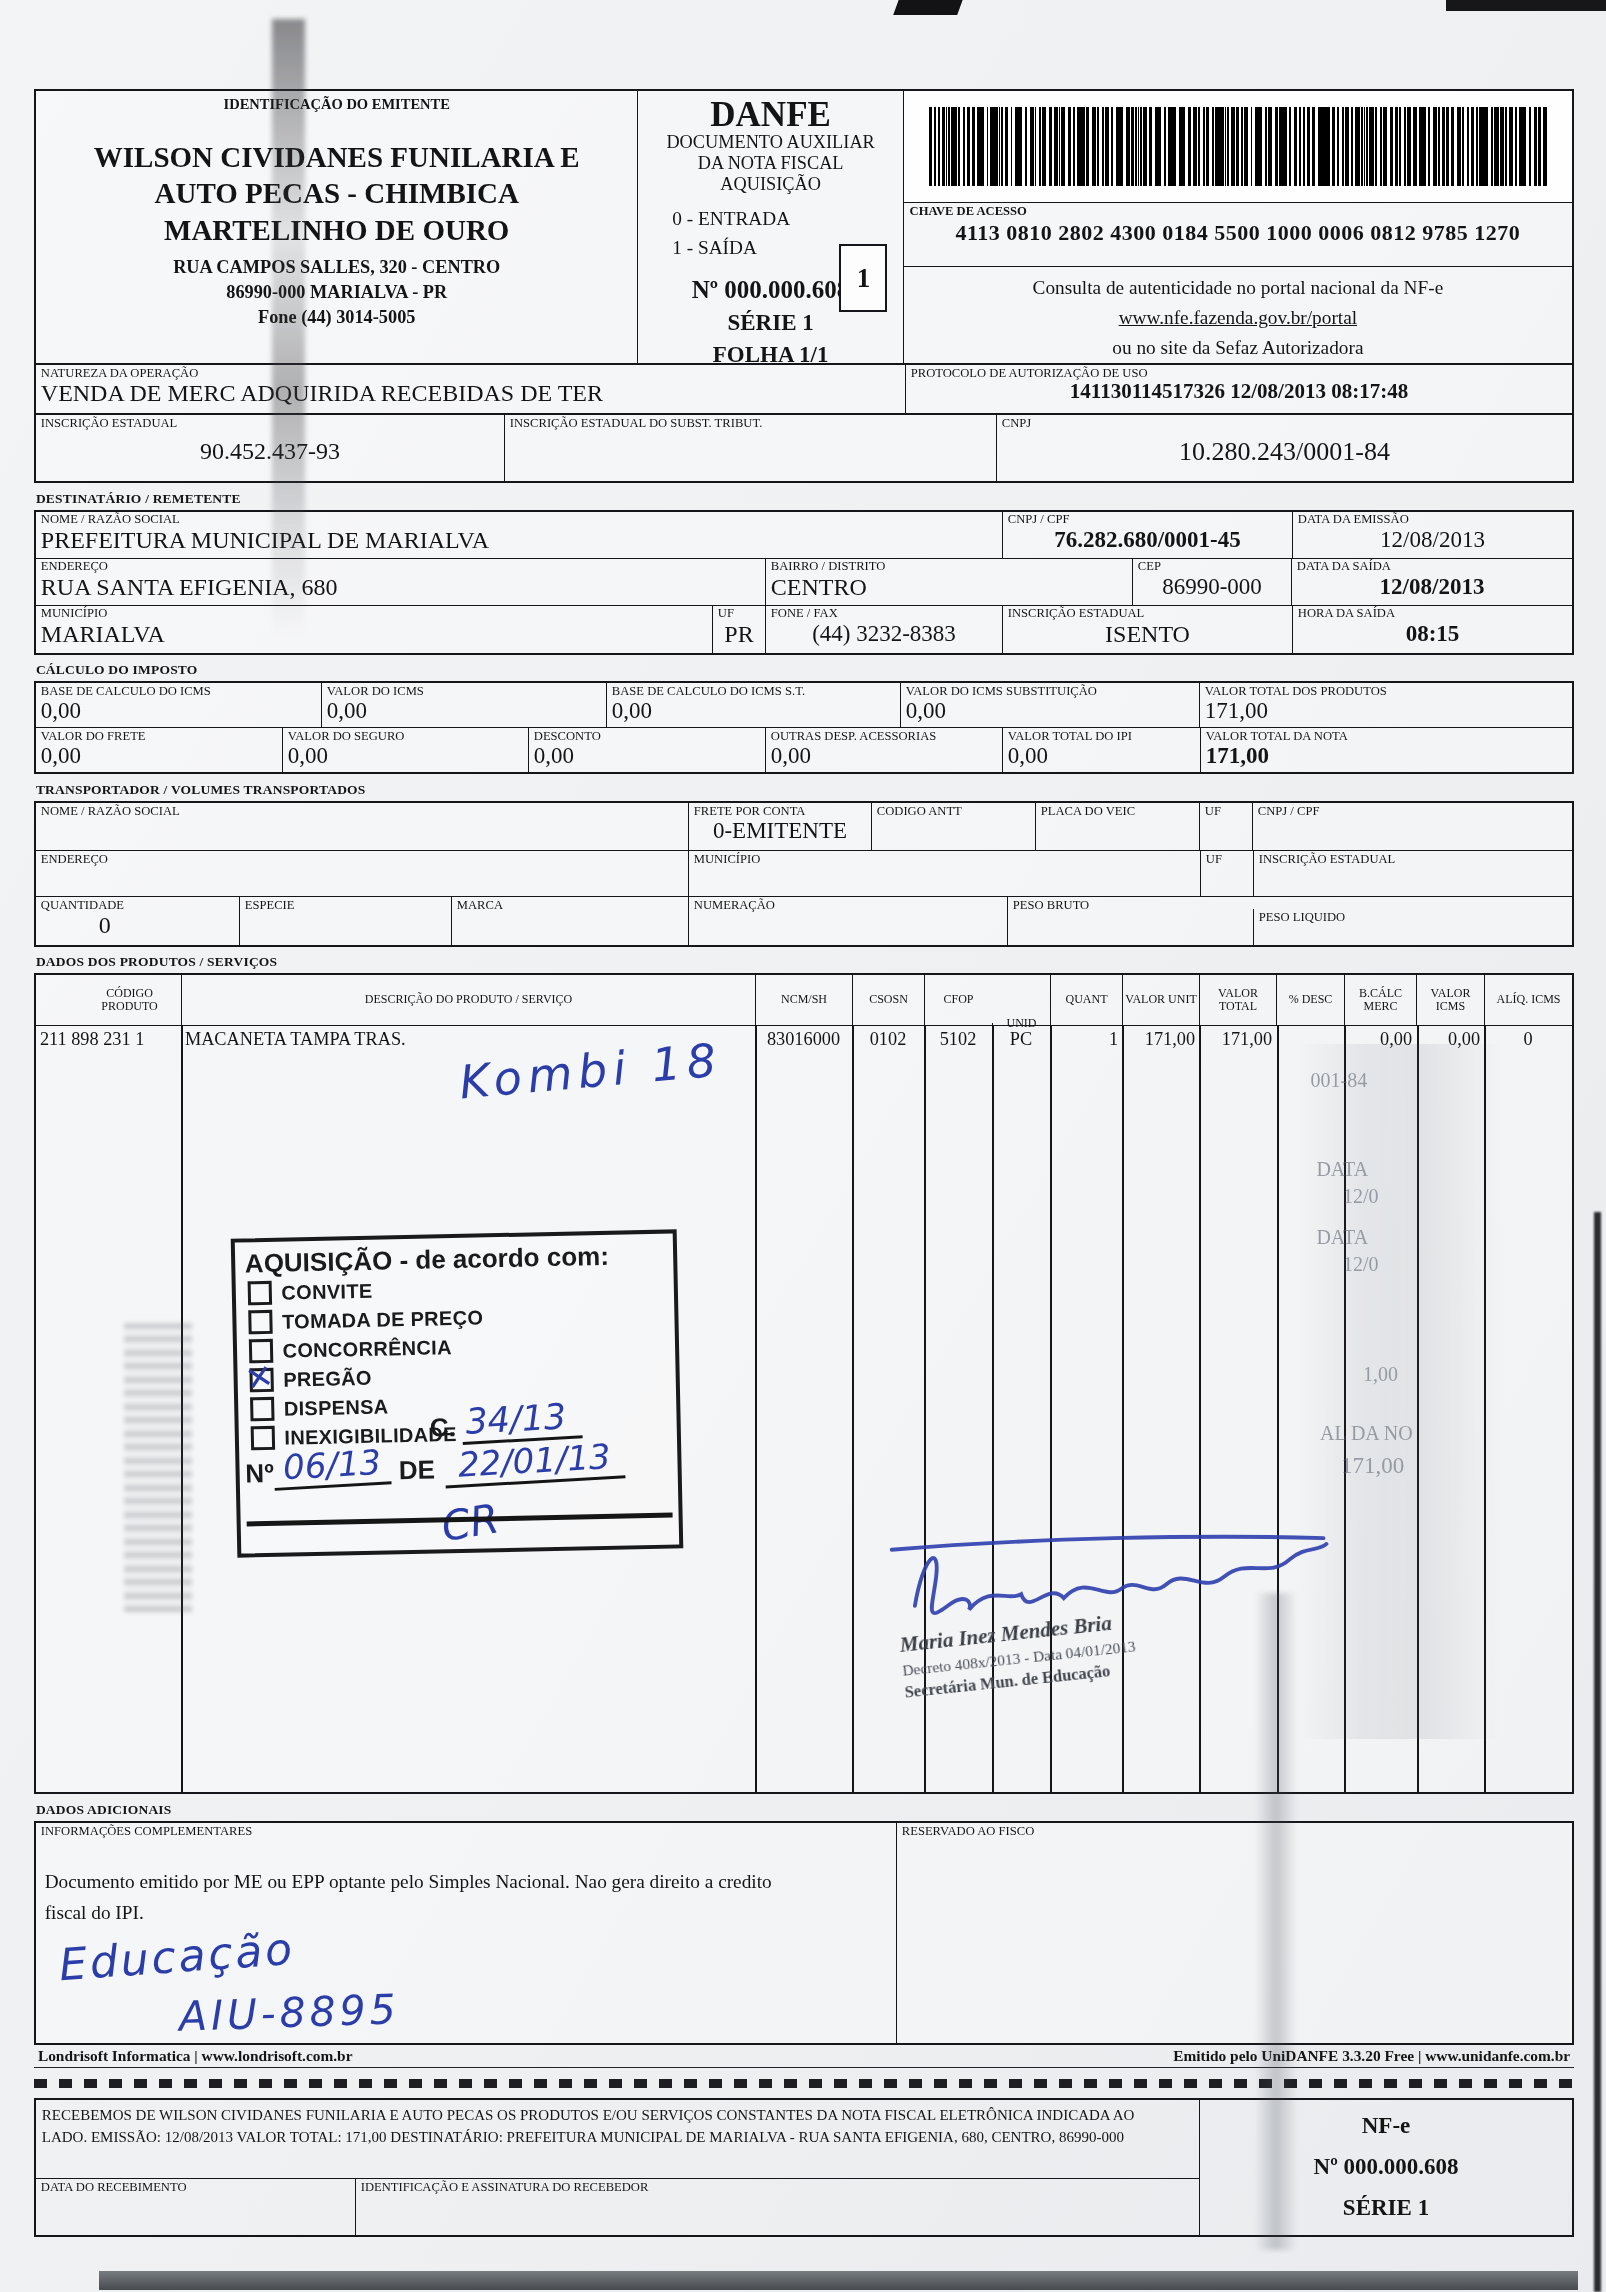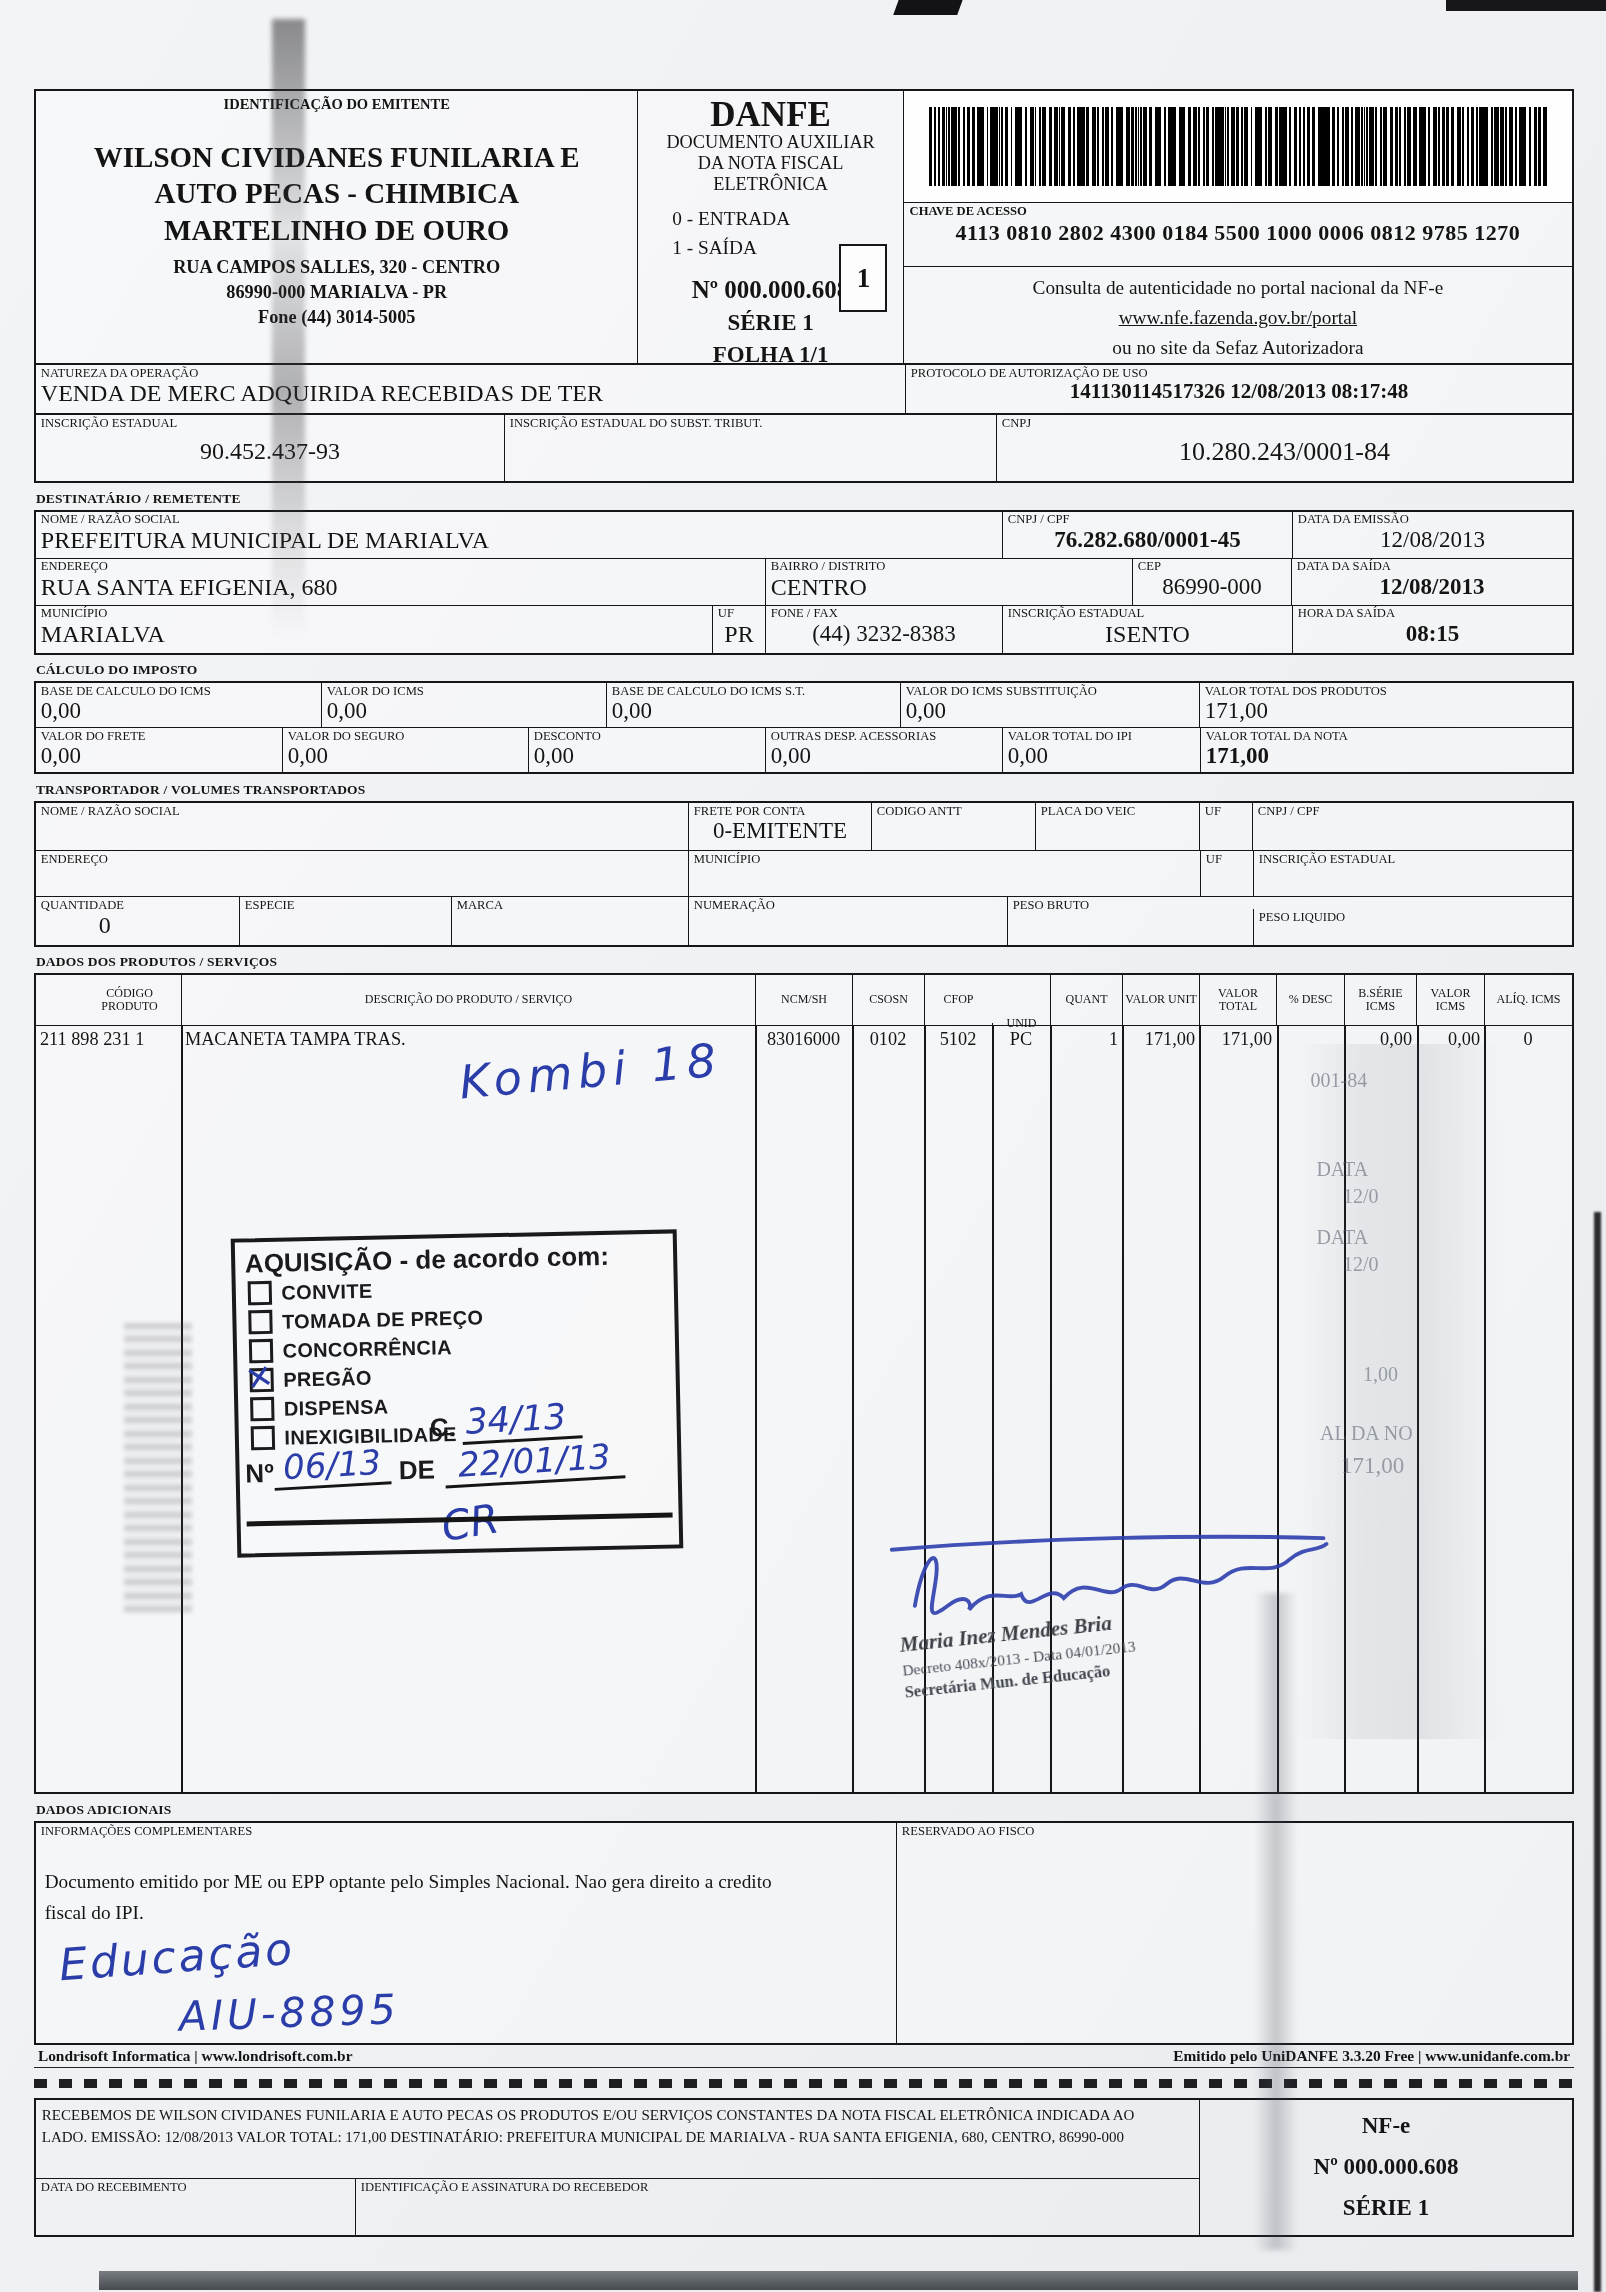--- a/index.html
+++ b/index.html
@@ -127,21 +127,21 @@
       <div class="nm">AUTO PECAS - CHIMBICA</div>
       <div class="nm">MARTELINHO DE OURO</div>
       <div class="ad" style="margin-top:7.7px;">RUA CAMPOS SALLES, 320 - CENTRO</div>
       <div class="ad">86990-000 MARIALVA - PR</div>
       <div class="ad">Fone (44) 3014-5005</div>
     </div>
     <div class="cell danfe">
       <div class="t">DANFE</div>
       <div class="s">DOCUMENTO AUXILIAR</div>
       <div class="s">DA NOTA FISCAL</div>
-      <div class="s">ELETRÔNICA</div>
+      <div class="s">AQUISIÇÃO</div>
       <div class="es">
         <div>0 - ENTRADA</div>
         <div>1 - SAÍDA</div>
       </div>
       <div class="tipobox">1</div>
       <div class="n">Nº 000.000.608</div>
       <div class="n2">SÉRIE 1</div>
       <div class="n2">FOLHA 1/1</div>
     </div>
     <div class="cell keycol" style="padding:0;">
@@ -362,21 +362,21 @@
       <div class="phc" style="width:145px;padding-left:44px;">CÓDIGO PRODUTO</div>
       <div class="phc" style="width:574px;">DESCRIÇÃO DO PRODUTO / SERVIÇO</div>
       <div class="phc" style="width:97px;">NCM/SH</div>
       <div class="phc" style="width:72px;">CSOSN</div>
       <div class="phc" style="width:68px;">CFOP</div>
       <div class="phc" style="width:58px;margin-top:48px;">UNID</div>
       <div class="phc" style="width:72px;">QUANT</div>
       <div class="phc" style="width:77px;">VALOR UNIT</div>
       <div class="phc" style="width:77px;">VALOR TOTAL</div>
       <div class="phc" style="width:68px;">% DESC</div>
-      <div class="phc" style="width:72px;">B.SÉRIE ICMS</div>
+      <div class="phc" style="width:72px;">B.CÁLC MERC</div>
       <div class="phc" style="width:68px;">VALOR ICMS</div>
       <div class="phc" style="flex:1;">ALÍQ. ICMS</div>
     </div>
     <div class="pbody">
       <div class="vl" style="left:145px;"></div>
           <div class="vl" style="left:719px;"></div>
       <div class="vl" style="left:816px;"></div>
           <div class="vl" style="left:888px;"></div>
       <div class="vl" style="left:956px;"></div>
           <div class="vl" style="left:1014px;"></div>

